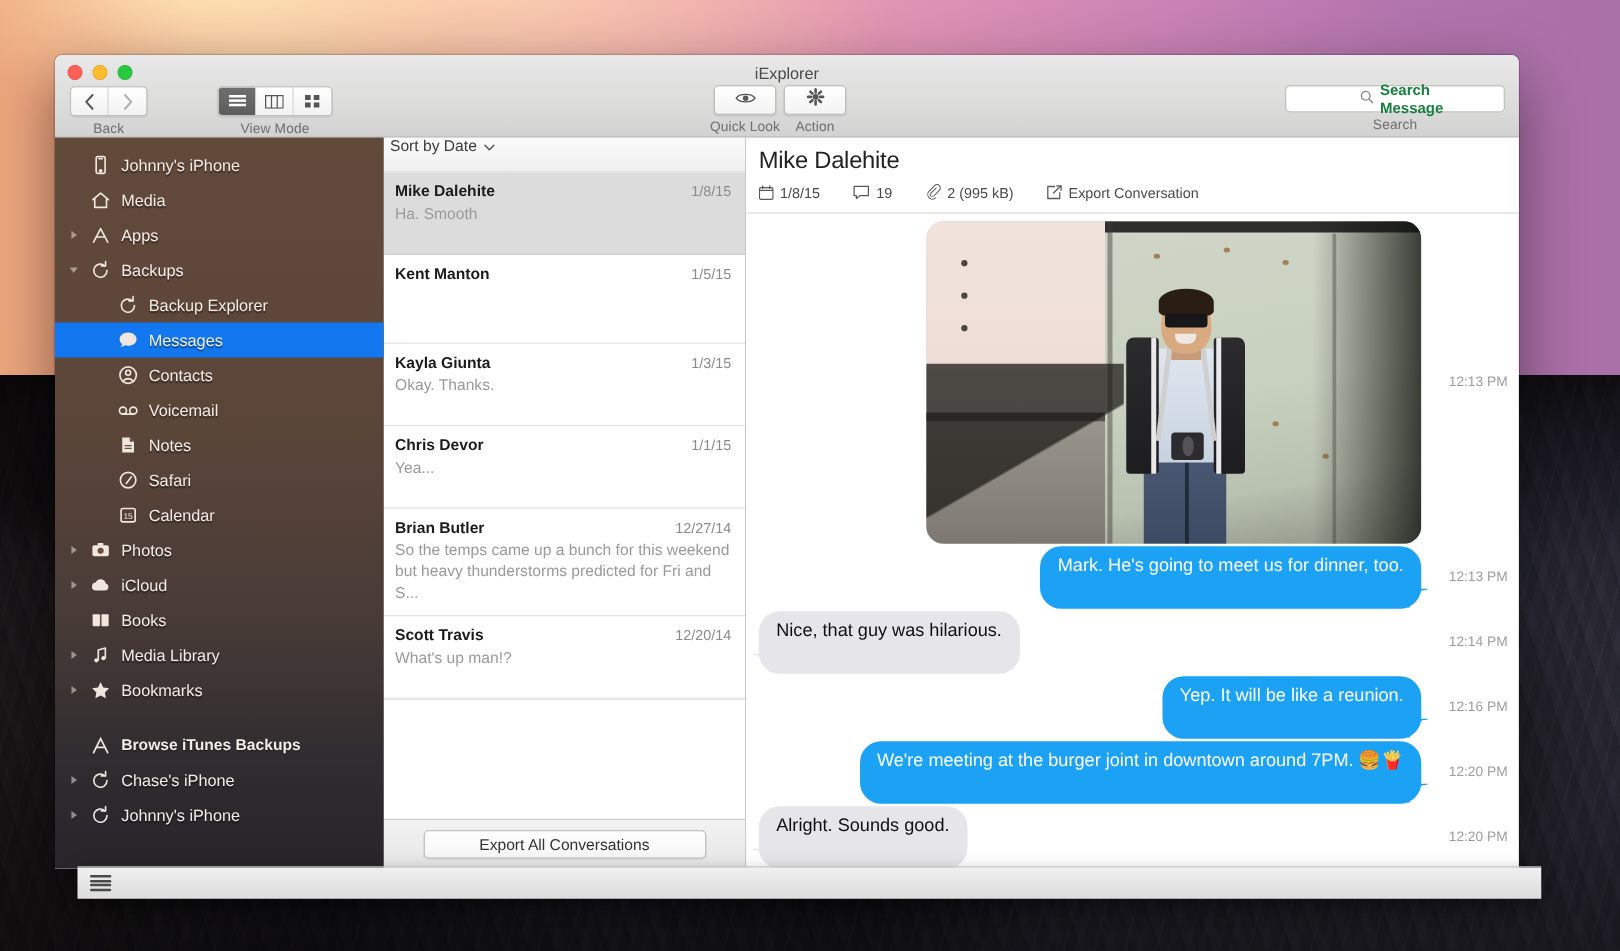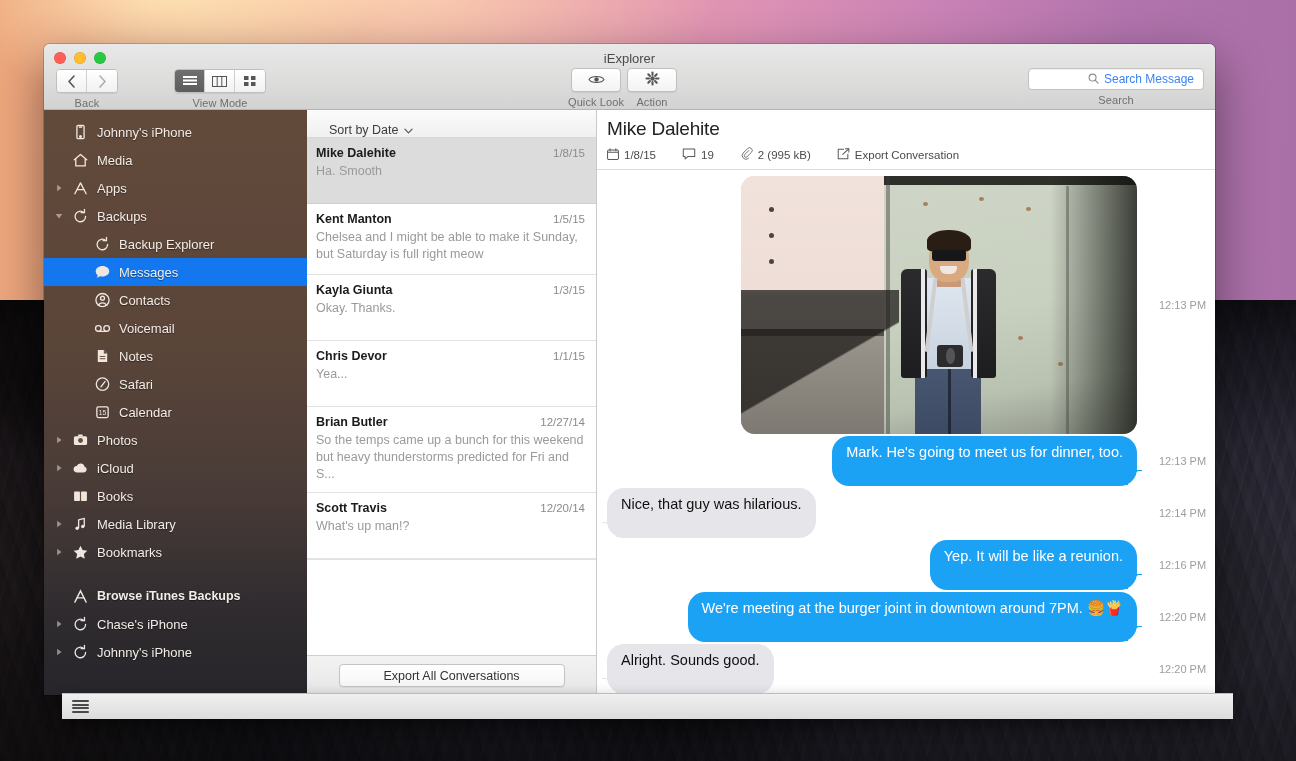--- a/index.html
+++ b/index.html
@@ -120,21 +120,21 @@
     border: 1px solid #bfbfbf; border-radius: 4px;
     display: flex; align-items: center; justify-content: center;
     box-shadow: 0 1px 1px rgba(0,0,0,.07);
   }
   .searchgrp { right: 11px; top: 24px; align-items: flex-end; }
   .searchbox {
     width: 176px; height: 22px; border-radius: 4px; background: #fff;
     border: 1px solid #c2c2c2; display: flex; align-items: center; gap: 5px;
     padding: 0 7px; box-shadow: inset 0 1px 1px rgba(0,0,0,.06);
   }
-  .searchbox .ph { font-size: 12px; color: #3b82f6; }
+  .searchbox .ph { font-size: 12px; color: #15803d; font-weight: bold; }
   .searchgrp .tb-label { width: 176px; text-align: center; }
 
   
   .body { display: flex; height: 585px; }
 
   
   .sidebar {
     width: 263px; flex: 0 0 263px; position: relative; overflow: hidden;
     padding-top: 8px;
     background:
@@ -155,21 +155,21 @@
   .s-item.ind1 { padding-left: 32px; }
   .s-item.head .lbl { font-weight: bold; font-size: 12.5px; }
   .s-gap { height: 16px; }
 
   
   .list {
     width: 290px; flex: 0 0 290px; background: #fff;
     border-right: 1px solid #c9c9c9; display: flex; flex-direction: column;
   }
   .list-head {
-    height: 28px; flex: 0 0 28px; display: flex; align-items: flex-end; padding-left: 22px; gap: 6px;
+    height: 28px; flex: 0 0 28px; display: flex; align-items: flex-start; padding-left: 5px; gap: 6px;
     background: linear-gradient(180deg,#fbfbfb,#f0f0f0); border-bottom: 1px solid #d8d8d8;
     font-size: 12.5px; color: #3c3c3c;
   }
   .conv {
     padding: 8px 11px 9px 9px; border-bottom: 1px solid #e2e2e2; cursor: default;
   }
   .conv.sel { background: #dcdcdc; border-bottom-color: #cfcfcf; }
   .conv .row1 { display: flex; justify-content: space-between; align-items: baseline; }
   .conv .nm { font-size: 12.5px; font-weight: bold; color: #1b1b1b; }
   .conv .dt { font-size: 11.5px; color: #8b8b8b; }
@@ -658,21 +658,20 @@
               <span class="nm">Mike Dalehite</span>
               <span class="dt">1/8/15</span>
             </div>
             <div class="pv">Ha. Smooth</div>
           </div>
           <div class="conv h2">
             <div class="row1">
               <span class="nm">Kent Manton</span>
               <span class="dt">1/5/15</span>
             </div>
-            <div class="pv">Chelsea and I might be able to make it Sunday, but Saturday is full right meow</div>
           </div>
           <div class="conv h1">
             <div class="row1">
               <span class="nm">Kayla Giunta</span>
               <span class="dt">1/3/15</span>
             </div>
             <div class="pv">Okay. Thanks.</div>
           </div>
           <div class="conv h1">
             <div class="row1">

